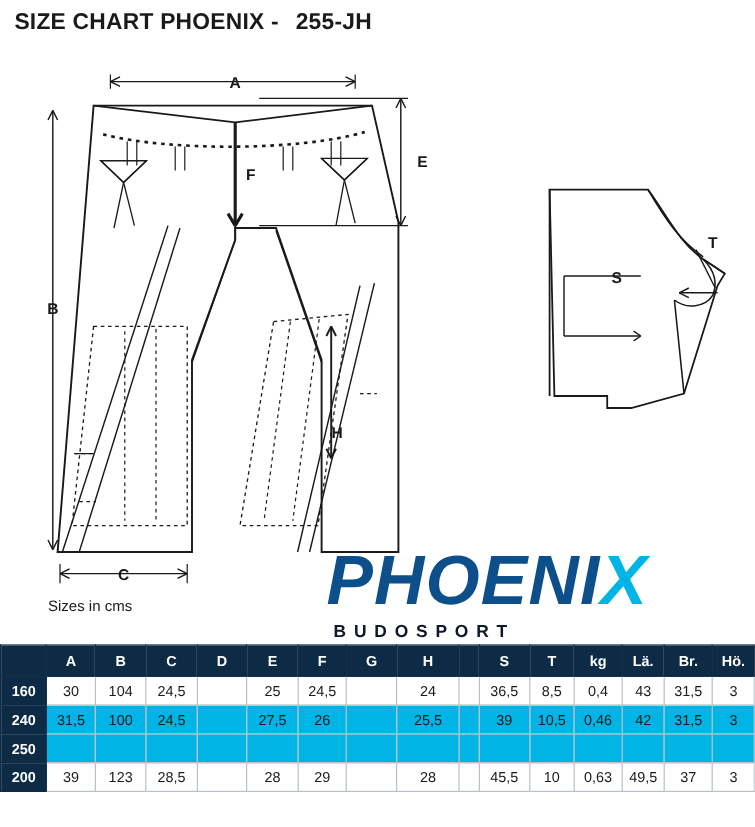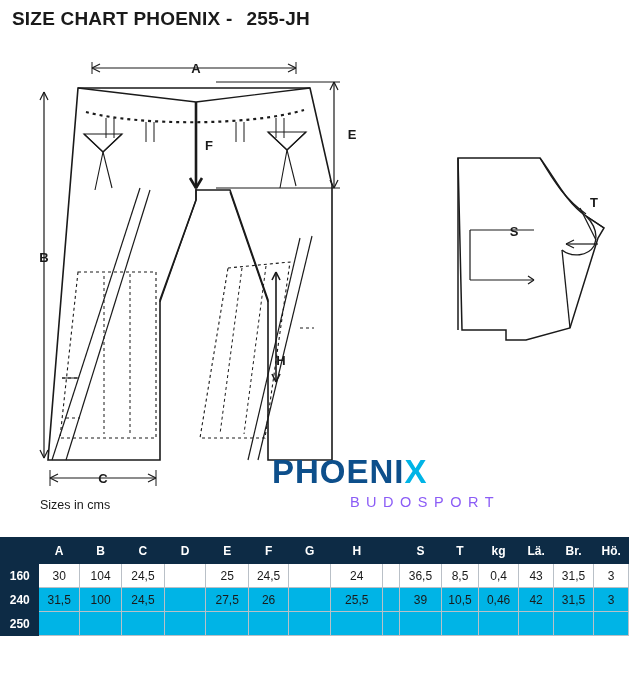--- a/index.html
+++ b/index.html
@@ -48,36 +48,37 @@
     font-size: 12.5px;
   }
   .logo {
     position: absolute;
     left: 272px;
     top: 455px;
     width: 300px;
     height: 80px;
   }
   .logo-main {
-    font-size: 33px;
-    font-weight: bold;
+    font-size: 58px;
+    font-weight: bold;
+    font-style: italic;
     color: #0d4f8b;
     letter-spacing: 1px;
     line-height: 1;
   }
   .logo-x {
     color: #00b4e6;
   }
   .logo-sub {
     margin-top: 6px;
     font-size: 14.5px;
-    font-weight: normal;
-    color: #8b5cf6;
+    font-weight: bold;
+    color: #0f172a;
     letter-spacing: 6.5px;
-    text-align: center;
+    text-align: left;
     padding-left: 6px;
   }
   table.sizes {
     position: absolute;
     left: 0;
     top: 537px;
     border-collapse: collapse;
     width: 629px;
     font-size: 12px;
   }
@@ -308,16 +309,34 @@
         <td></td>
         <td></td>
         <td class="col-gap"></td>
         <td></td>
         <td></td>
         <td></td>
         <td></td>
         <td></td>
         <td></td>
       </tr>
+      <tr>
+        <th>200</th>
+        <td>39</td>
+        <td>123</td>
+        <td>28,5</td>
+        <td></td>
+        <td>28</td>
+        <td>29</td>
+        <td></td>
+        <td>28</td>
+        <td class="col-gap"></td>
+        <td>45,5</td>
+        <td>10</td>
+        <td>0,63</td>
+        <td>49,5</td>
+        <td>37</td>
+        <td>3</td>
+      </tr>
     </tbody>
   </table>
 
 </div>
 
 </body></html>

